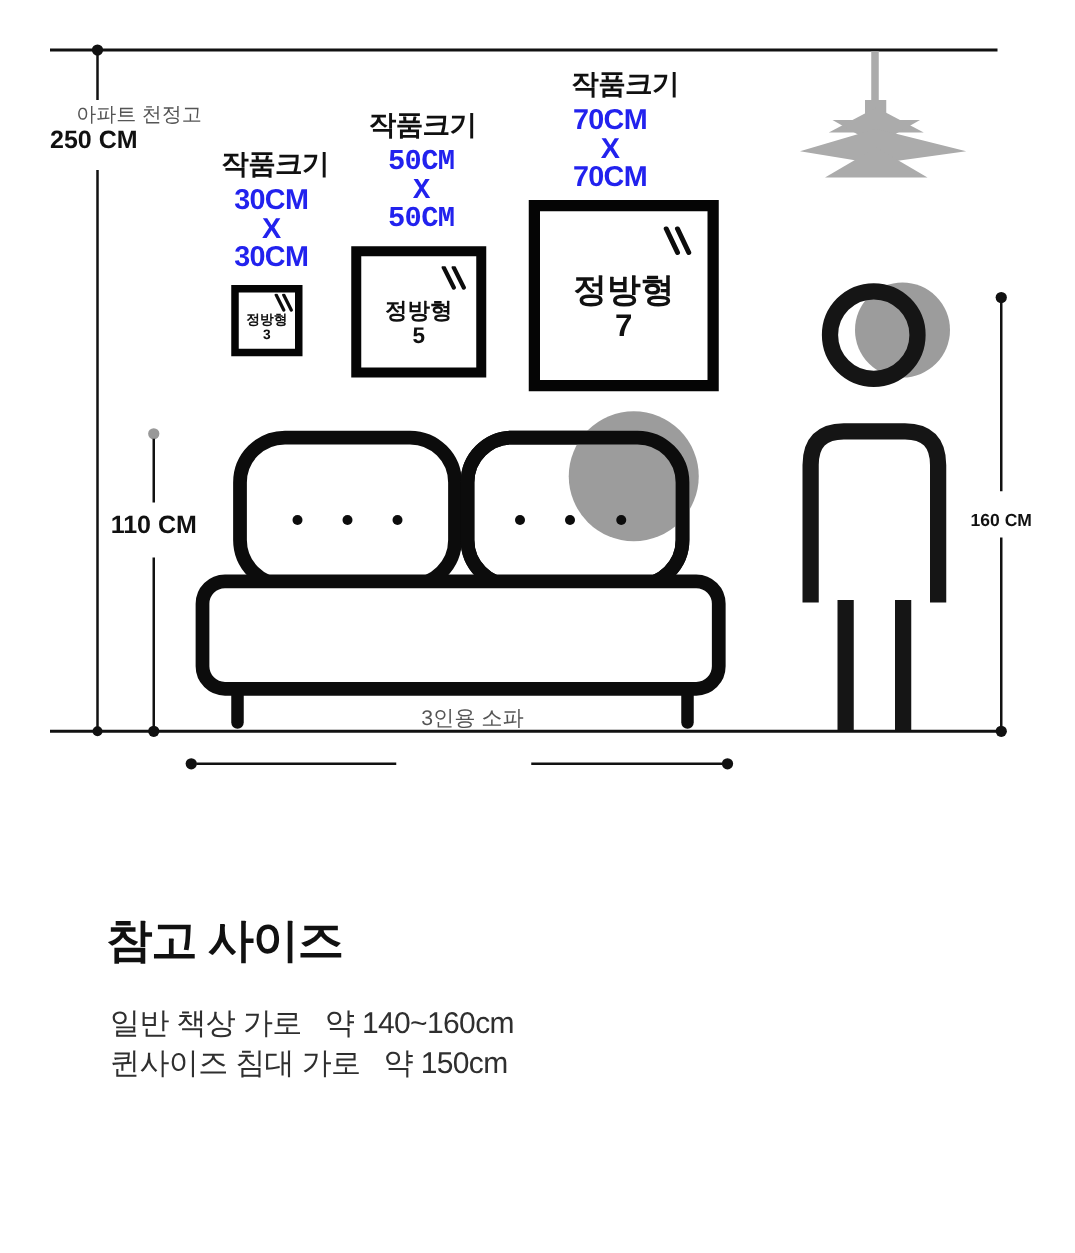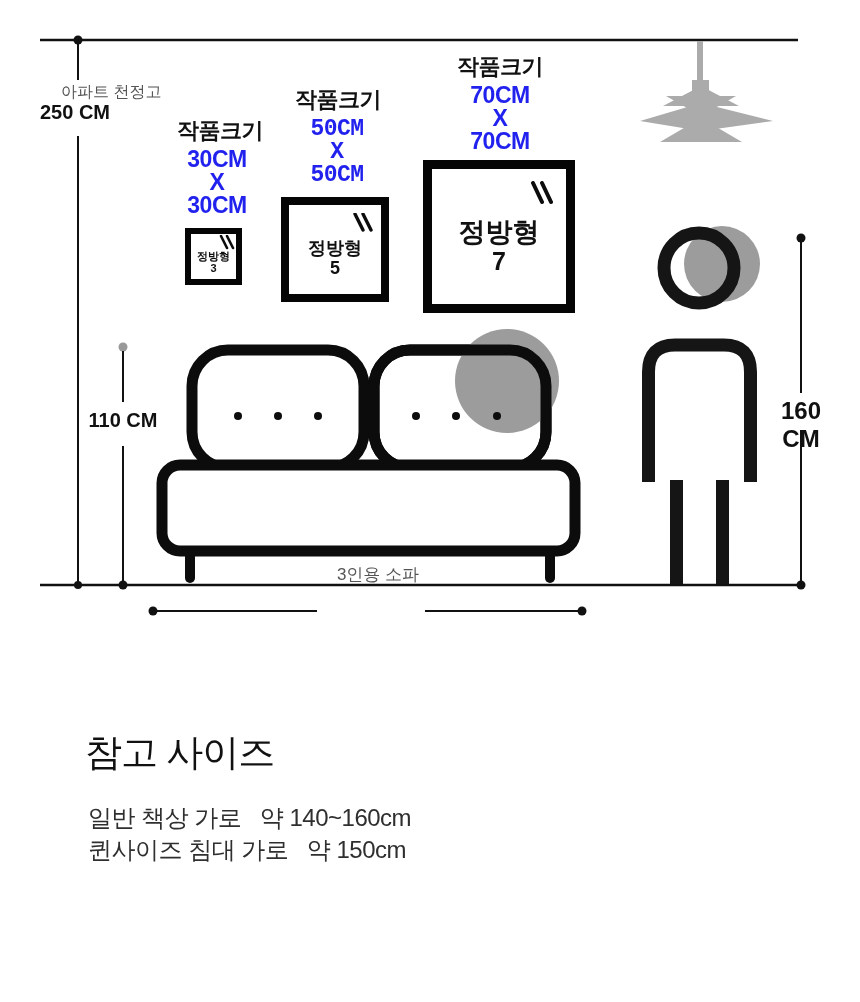--- a/index.html
+++ b/index.html
@@ -17,21 +17,21 @@
   .f1 .fname{font-size:11px;font-weight:700;line-height:12px;margin-top:10px;}
   .f1 .fnum{font-size:11px;font-weight:700;line-height:12px;}
   .f2{left:281px;top:197px;width:92px;height:89px;border-width:8px;}
   .f2 .fname{font-size:18px;font-weight:700;line-height:20px;margin-top:16px;}
   .f2 .fnum{font-size:18px;font-weight:700;line-height:20px;}
   .f3{left:423px;top:160px;width:134px;height:135px;border-width:9px;}
   .f3 .fname{font-size:27px;font-weight:700;line-height:29px;margin-top:20px;}
   .f3 .fnum{font-size:25px;font-weight:700;line-height:28px;}
   .meas{font-weight:700;color:#111;text-align:center;}
   .gray-label{color:#555;}
-  .ref-title{font-size:37px;font-weight:400;color:#111;letter-spacing:-1px;}
+  .ref-title{font-size:37px;font-weight:700;color:#111;letter-spacing:-1px;}
   .ref-item{font-size:24px;color:#2f2f2f;white-space:pre-wrap;letter-spacing:-0.5px;}
 </style>
 </head>
 <body>
 
 <div id="canvas">
 
   <svg class="abs" style="left:0;top:0" width="860" height="680" viewBox="0 0 860 680">
 
     <line x1="40" y1="40" x2="798" y2="40" stroke="#111" stroke-width="2.5"></line>
@@ -129,35 +129,35 @@
   <div class="frame f2">
     <svg class="glass" style="top:8px;right:8px;" width="22" height="20" viewBox="0 0 22 20">
       <line x1="4" y1="1" x2="12" y2="17" stroke="#0c0c0c" stroke-width="3.4" stroke-linecap="round"></line>
       <line x1="12" y1="1" x2="20" y2="17" stroke="#0c0c0c" stroke-width="3.4" stroke-linecap="round"></line>
     </svg>
     <div class="fname">정방형</div>
     <div class="fnum">5</div>
   </div>
 
   <div class="abs caption" style="left:420px;top:52px;">작품크기</div>
-  <div class="abs sizeval" style="left:420px;top:84px;">
+  <div class="abs sizeval" style="left:408px;top:84px;">
     <div>70CM</div>
     <div>X</div>
     <div>70CM</div>
   </div>
   <div class="frame f3">
     <svg class="glass" style="top:12px;right:12px;" width="26" height="24" viewBox="0 0 26 24">
       <line x1="5" y1="2" x2="14" y2="21" stroke="#0c0c0c" stroke-width="4" stroke-linecap="round"></line>
       <line x1="14" y1="2" x2="23" y2="21" stroke="#0c0c0c" stroke-width="4" stroke-linecap="round"></line>
     </svg>
     <div class="fname">정방형</div>
     <div class="fnum">7</div>
   </div>
 
   <div class="abs meas" style="left:85px;top:409px;width:76px;font-size:20px;">110 CM</div>
-  <div class="abs meas" style="left:762px;top:397px;width:78px;font-size:24px;">160 CM</div>
+  <div class="abs meas" style="left:762px;top:408px;width:78px;font-size:14px;">160 CM</div>
   <div class="abs gray-label" style="left:308px;top:563px;width:140px;font-size:17px;text-align:center;">3인용 소파</div>
 
   <div class="abs ref-title" style="left:85px;top:728px;">참고 사이즈</div>
   <div class="abs ref-item" style="left:88px;top:834px;">퀸사이즈 침대 가로   약 150cm</div>
   <div class="abs ref-item" style="left:88px;top:802px;">일반 책상 가로   약 140~160cm</div>
 
 </div>
 
 </body></html>

